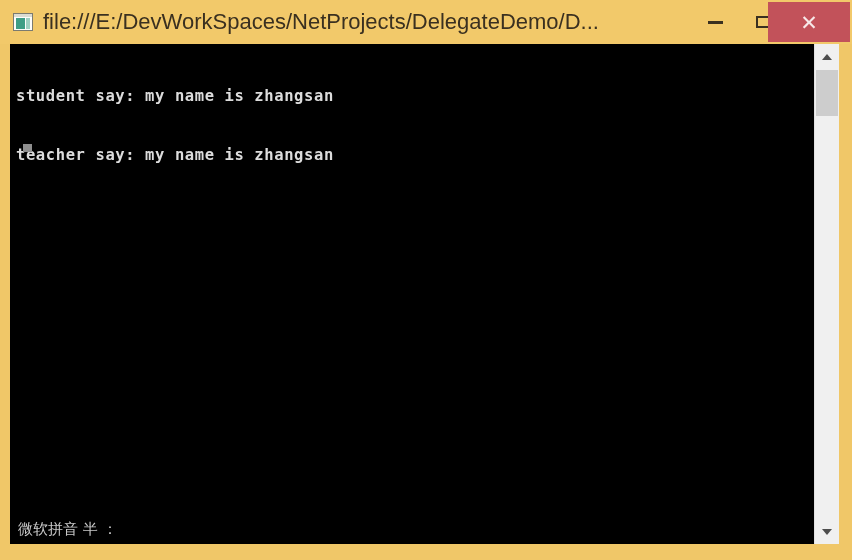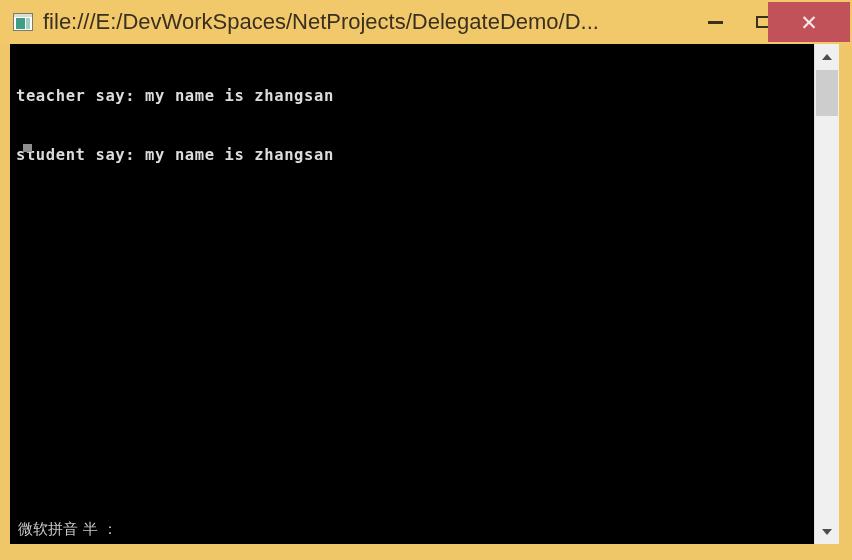--- a/index.html
+++ b/index.html
@@ -286,22 +286,22 @@
   </div>
 
   <div class="frame-left"></div>
   <div class="frame-right"></div>
   <div class="frame-bottom"></div>
 
   <div class="client">
 
     <div class="console">
       <div class="console-lines">
+        <div class="console-line">student say: my name is zhangsan</div>
         <div class="console-line">teacher say: my name is zhangsan</div>
-        <div class="console-line">student say: my name is zhangsan</div>
       </div>
       <div class="caret"></div>
       <div class="ime-status">微软拼音 半 ：</div>
     </div>
 
     <div class="scrollbar">
       <div class="sb-track"></div>
       <div class="sb-btn sb-up">
         <div class="sb-arrow sb-arrow-up"></div>
       </div>

